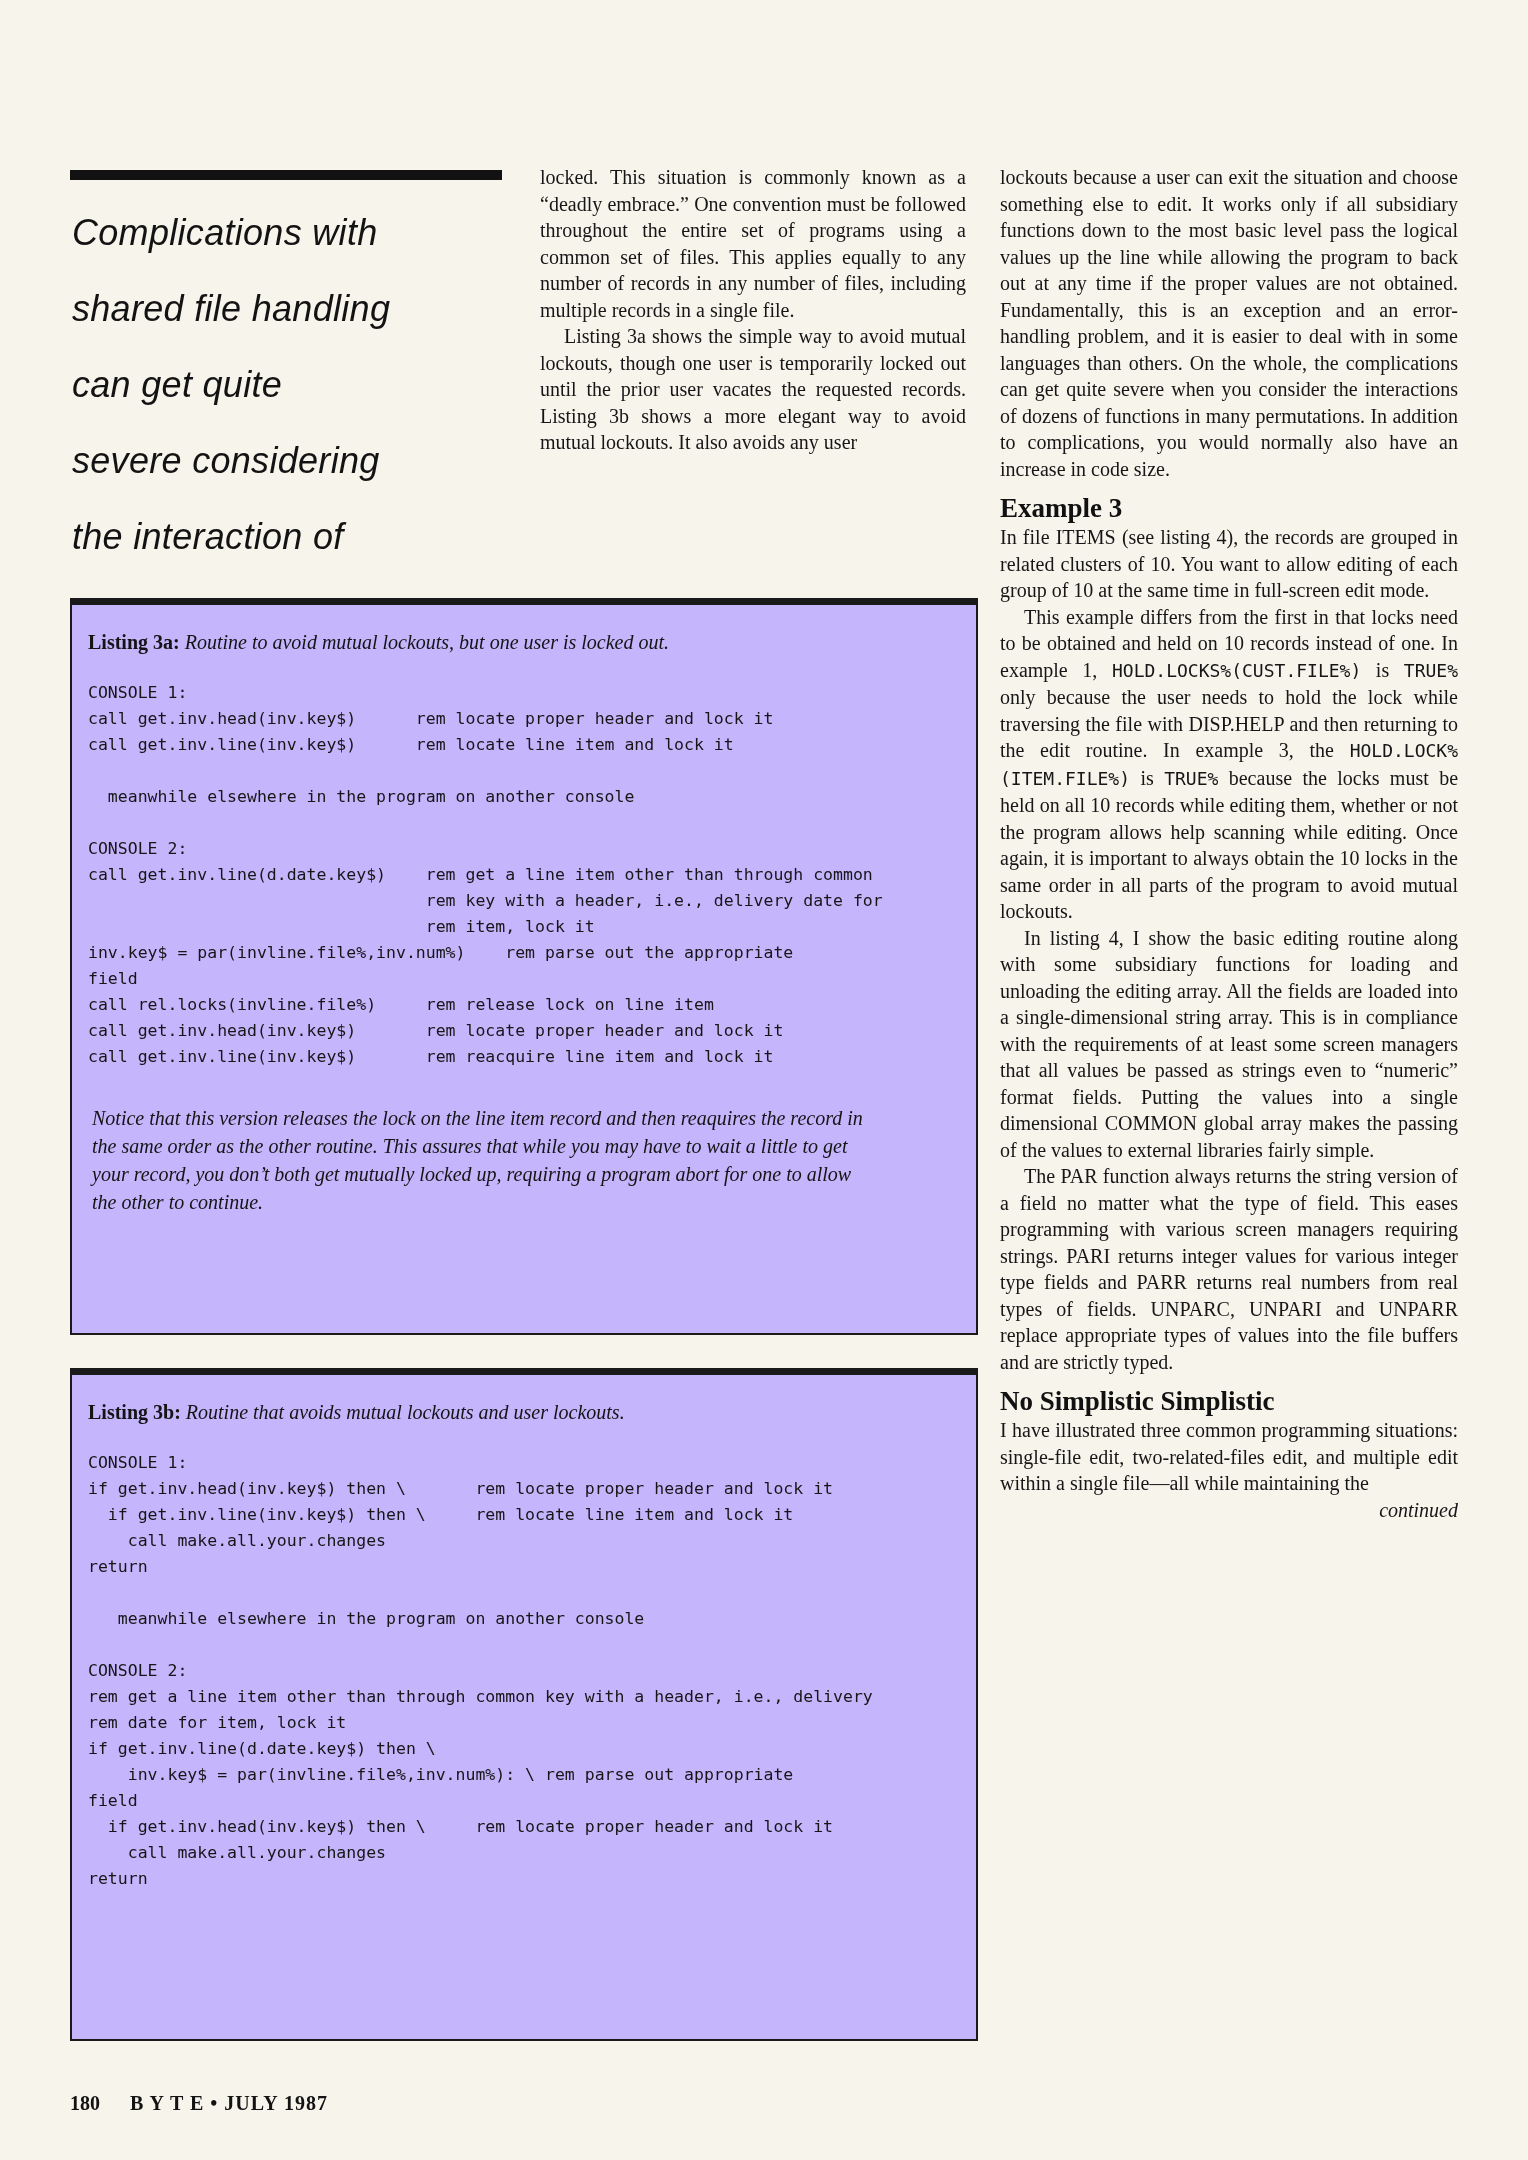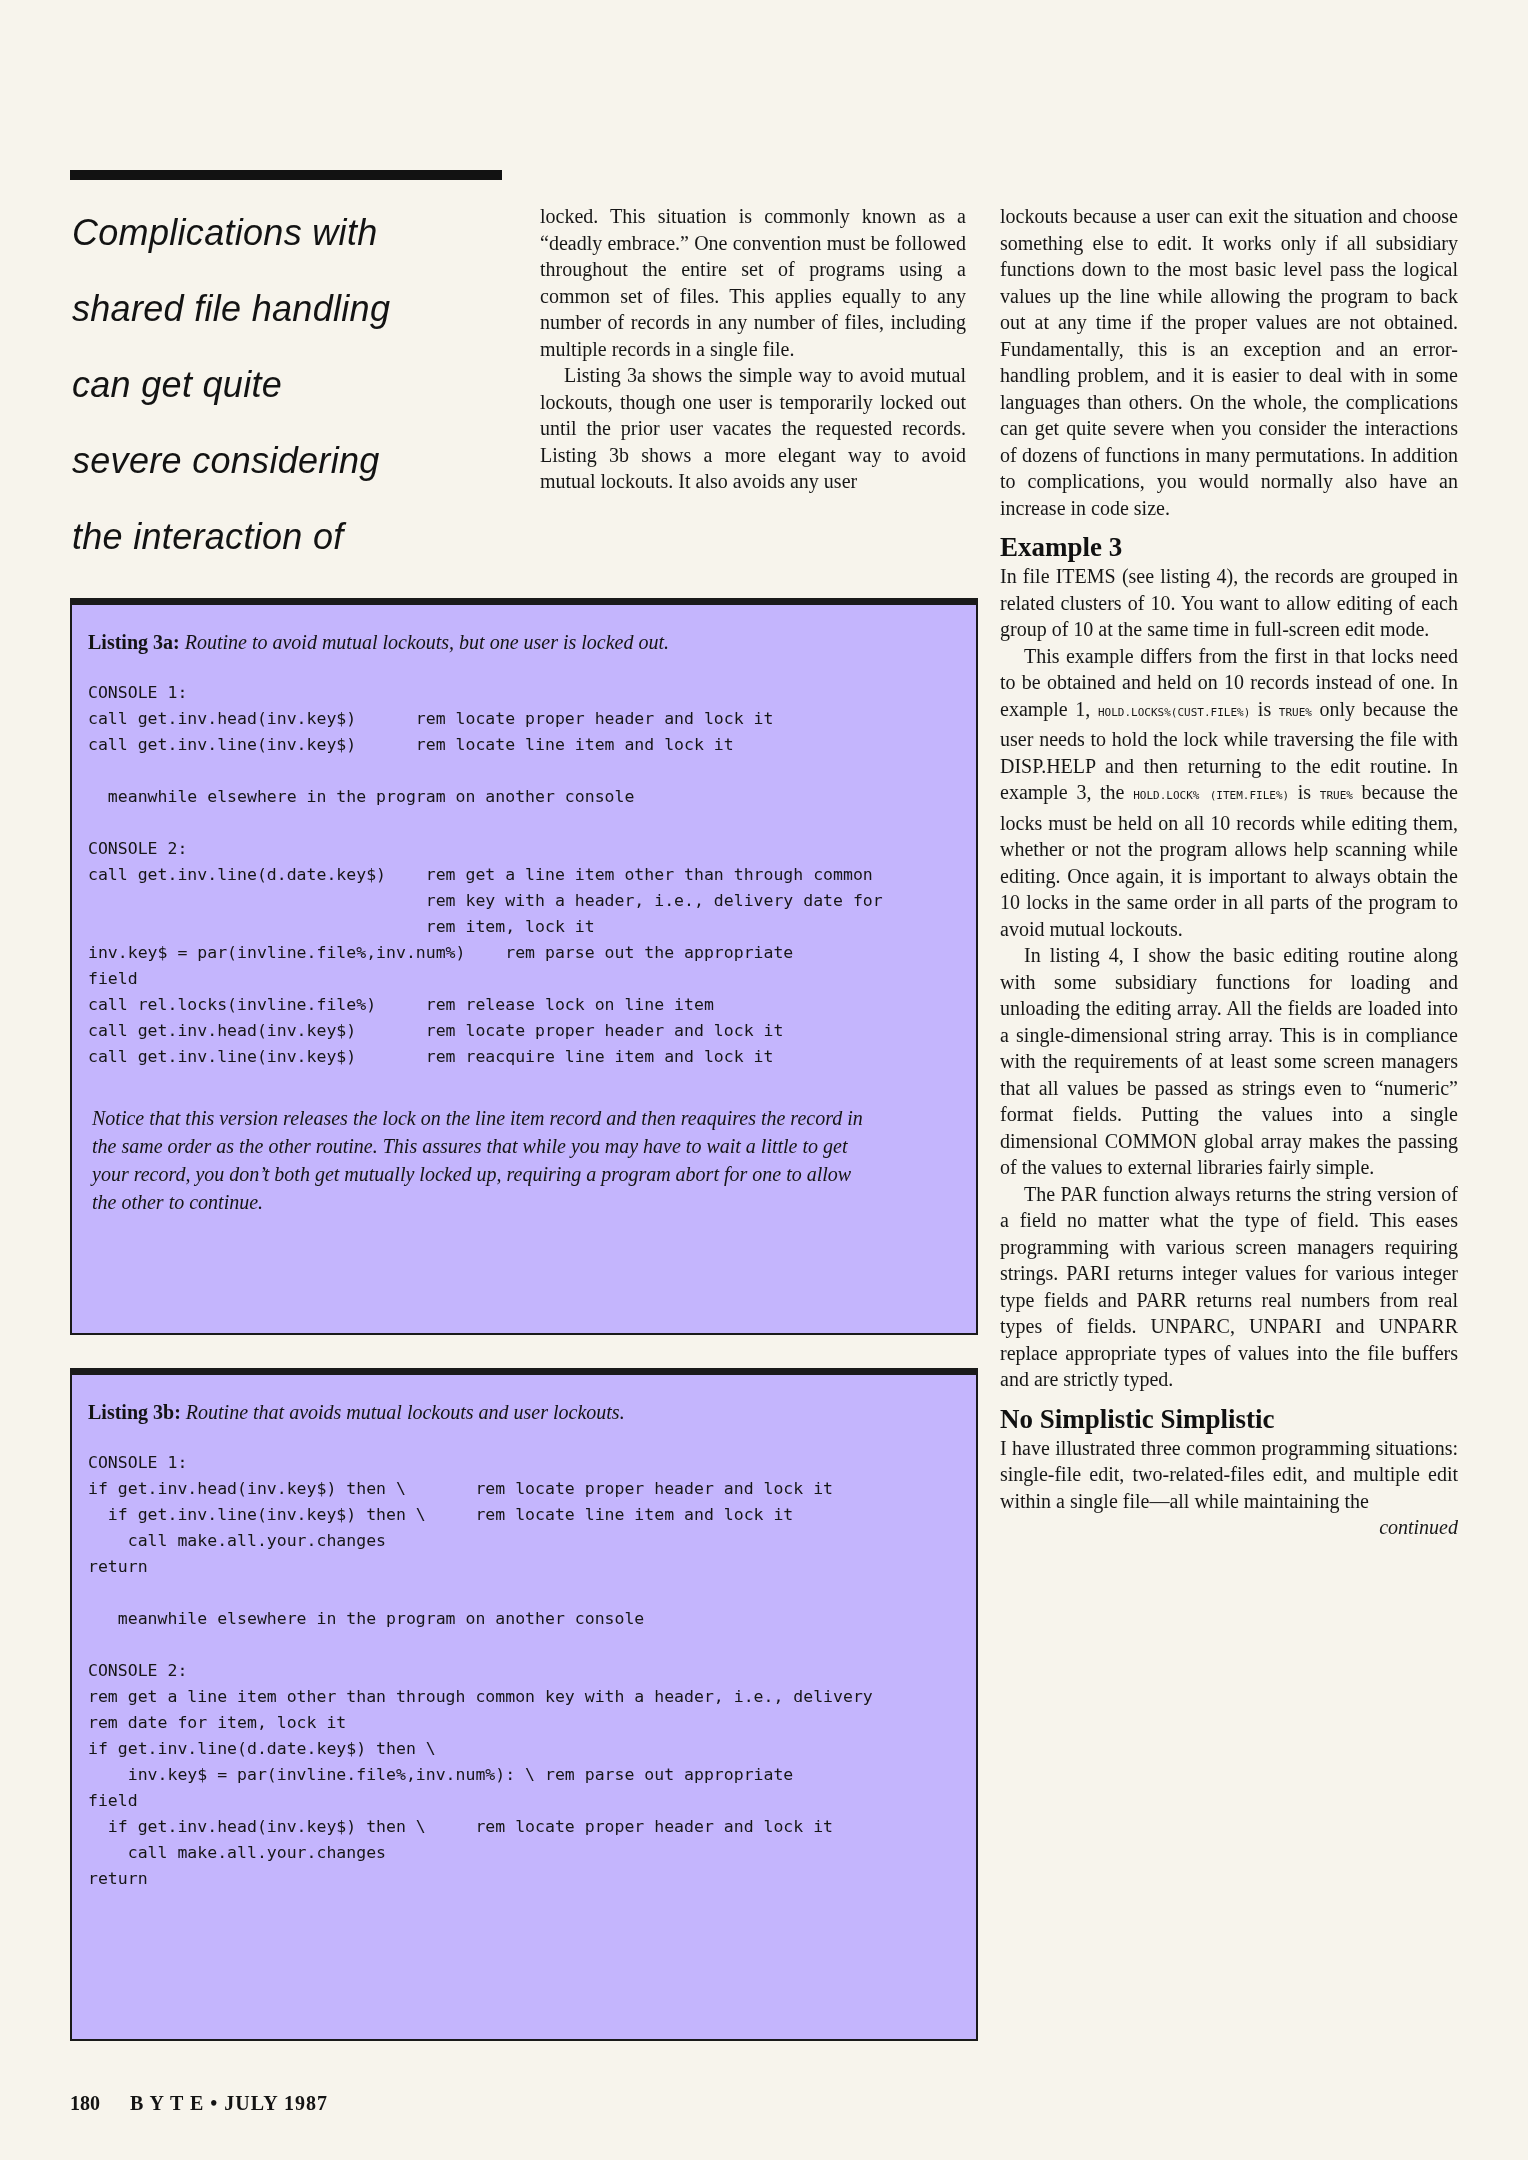--- a/index.html
+++ b/index.html
@@ -35,28 +35,28 @@
     font-style: italic;
     font-size: 36px;
     line-height: 76px;
     white-space: pre-line;
     margin: 15px 0 20px 2px;
     color: #131313;
     letter-spacing: 0.3px;
   }
 
   
-  .col { text-align: justify; font-size: 20px; line-height: 26.5px; color: #161616; margin-top: 39px; }
+  .col { text-align: justify; font-size: 20px; line-height: 26.5px; color: #161616; }
   .col p { margin: 0; }
   .col p.indent { text-indent: 24px; }
   .col-middle { position: absolute; left: 540px; top: 164px; width: 426px; }
   .col-right  { position: absolute; left: 1000px; top: 164px; width: 458px; }
   .col h2 { font-size: 27px; line-height: 27px; margin: 13px 0 2px; color: #111; }
   .continued { text-align: right; font-style: italic; margin-top: 3px; }
-  .mono-inline { font-family: "DejaVu Sans Mono", monospace; font-size: 11px; }
+  .mono-inline { font-family: "DejaVu Sans Mono", monospace; font-size: 18px; }
 
   
   .listing-box {
     position: absolute;
     left: 70px;
     width: 908px;
     border: 2px solid #1a1a1a;
     border-top-width: 7px;
     padding: 26px 26px 0 16px;
     background: #c4b5fd;

